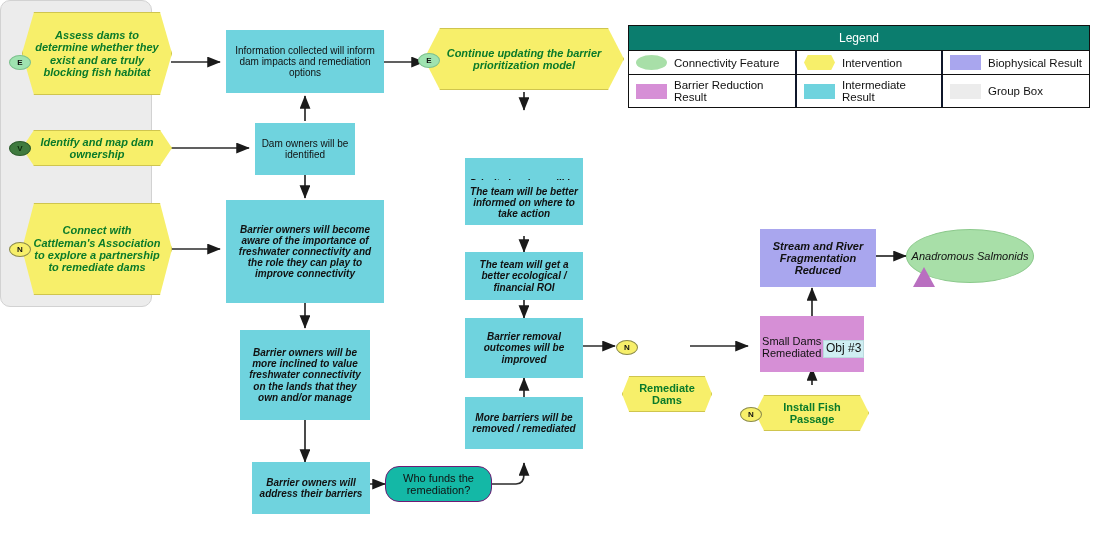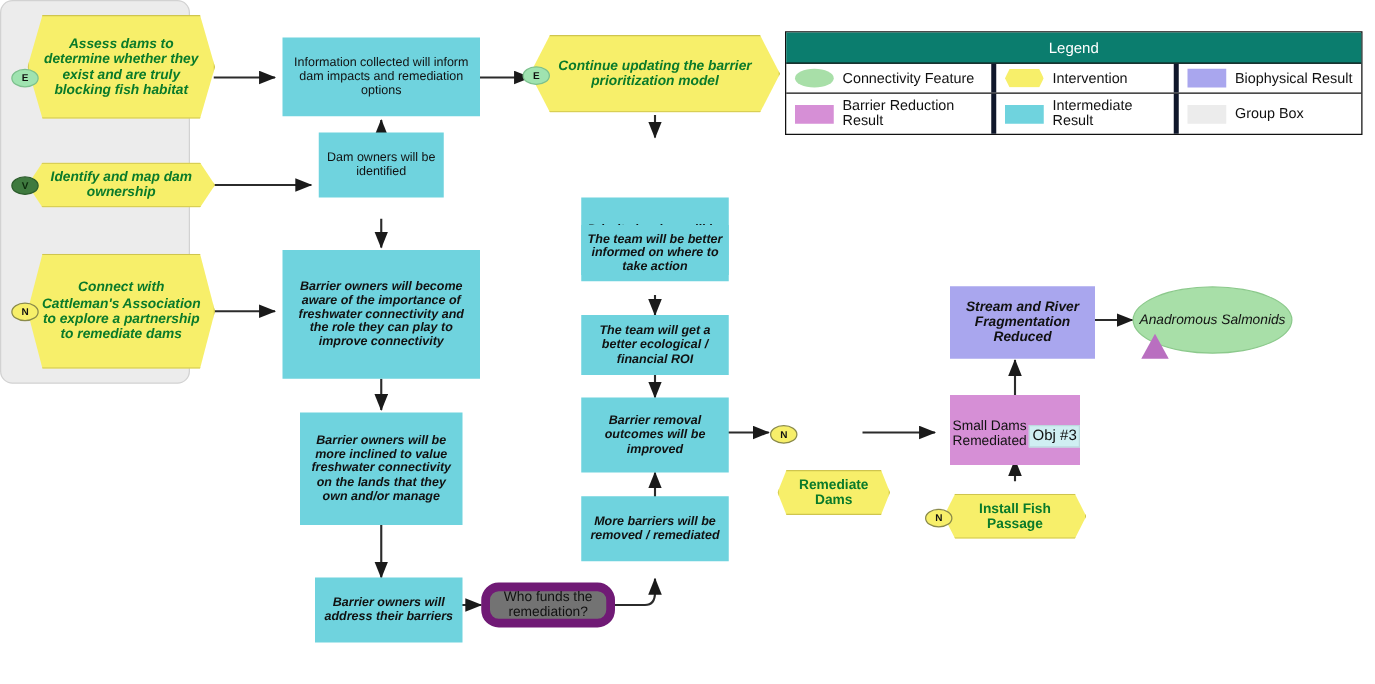--- a/index.html
+++ b/index.html
@@ -15,40 +15,40 @@
        clip-path:polygon(8% 0%,92% 0%,100% 50%,92% 100%,8% 100%,0% 50%);
        padding:2px 10px;}
   .hex.upright{font-style:normal;}
   .bio{background:#a9a6ee;color:#111;font-style:italic;font-weight:700;font-size:11px;padding:2px 4px;}
   .barrier{background:#d68fd6;color:#111;font-weight:400;font-size:11px;
            flex-direction:row;padding-top:6px;}
   .objbadge{background:#cfeef2;border:1px solid #bcd9de;font-size:12px;color:#111;
             padding:1px 0;width:74px;margin-top:4px;}
   .conn{background:#a8dfa8;border:1px solid #8cc98c;border-radius:50%;
         color:#111;font-style:italic;font-weight:400;font-size:11px;}
-  .callout{background:#737373;border:7px solid #701a75;border-radius:14px;
+  .callout{background:#14b8a6;border:1px solid #701a75;border-radius:14px;
            font-size:11px;color:#111;}
   .groupbox{background:#ececec;border:1px solid #d2d2d2;border-radius:10px;}
   .badge{position:absolute;display:flex;align-items:center;justify-content:center;
          border-radius:50%;font-size:8px;font-weight:700;color:#111;
          width:20px;height:13px;}
   .badge.e{background:#9fe3b0;border:1px solid #7cc08d;}
   .badge.v{background:#3f7a3f;border:1px solid #2c5c2c;color:#0c2a0c;}
   .badge.n{background:#f7ef6a;border:1px solid #8a8a4a;}
   .tri{position:absolute;width:0;height:0;border-left:11px solid transparent;
        border-right:11px solid transparent;border-bottom:20px solid #b96fc0;}
   
   #legend{position:absolute;left:628px;top:25px;width:460px;
           border:1px solid #111;border-collapse:collapse;background:#fff;}
   #legend .hdr{background:#0b7d6e;color:#fff;text-align:center;font-size:12px;padding:5px 16px;
                border-bottom:1px solid #111;}
   .lrow{display:flex;border-bottom:1px solid #111;}
   .lrow:last-child{border-bottom:none;}
   .lcell{display:flex;align-items:center;gap:7px;padding:4px 7px;font-size:11.5px;color:#111;
-         border-right:4px solid #0f172a;box-sizing:border-box;}
+         border-right:2px solid #0f172a;box-sizing:border-box;}
   .lcell:last-child{border-right:none;}
   .sw{width:31px;height:15px;flex:0 0 auto;}
   .sw.ell{border-radius:50%;}
   .sw.hexsw{clip-path:polygon(12% 0%,88% 0%,100% 50%,88% 100%,12% 100%,0% 50%);}
 </style>
 </head>
 <body>
 
 <div id="canvas">
 
@@ -95,21 +95,21 @@
   <div class="badge v" style="left:9px;top:141px;">V</div>
 
   <div class="node hex" style="left:22px;top:203px;width:150px;height:92px;">
     <span>Connect with Cattleman's Association to explore a partnership to remediate dams</span>
   </div>
   <div class="badge n" style="left:9px;top:242px;">N</div>
 
   <div class="node interm plain" style="left:226px;top:30px;width:158px;height:63px;">
     <span>Information collected will inform dam impacts and remediation options</span>
   </div>
-  <div class="node interm plain" style="left:255px;top:106px;width:100px;height:52px;">
+  <div class="node interm plain" style="left:255px;top:123px;width:100px;height:52px;">
     <span>Dam owners will be identified</span>
   </div>
   <div class="node interm" style="left:226px;top:200px;width:158px;height:103px;">
     <span>Barrier owners will become aware of the importance of freshwater connectivity and the role they can play to improve connectivity</span>
   </div>
   <div class="node interm" style="left:240px;top:330px;width:130px;height:90px;">
     <span>Barrier owners will be more inclined to value freshwater connectivity on the lands that they own and/or manage</span>
   </div>
   <div class="node interm" style="left:252px;top:462px;width:118px;height:52px;">
     <span>Barrier owners will address their barriers</span>

